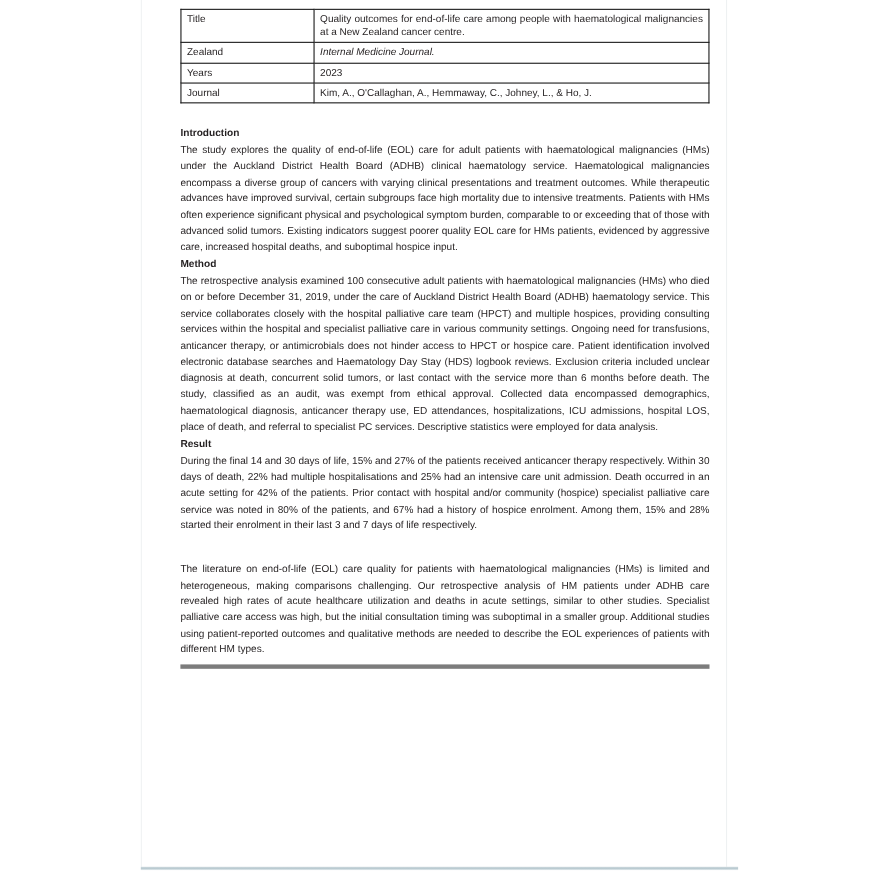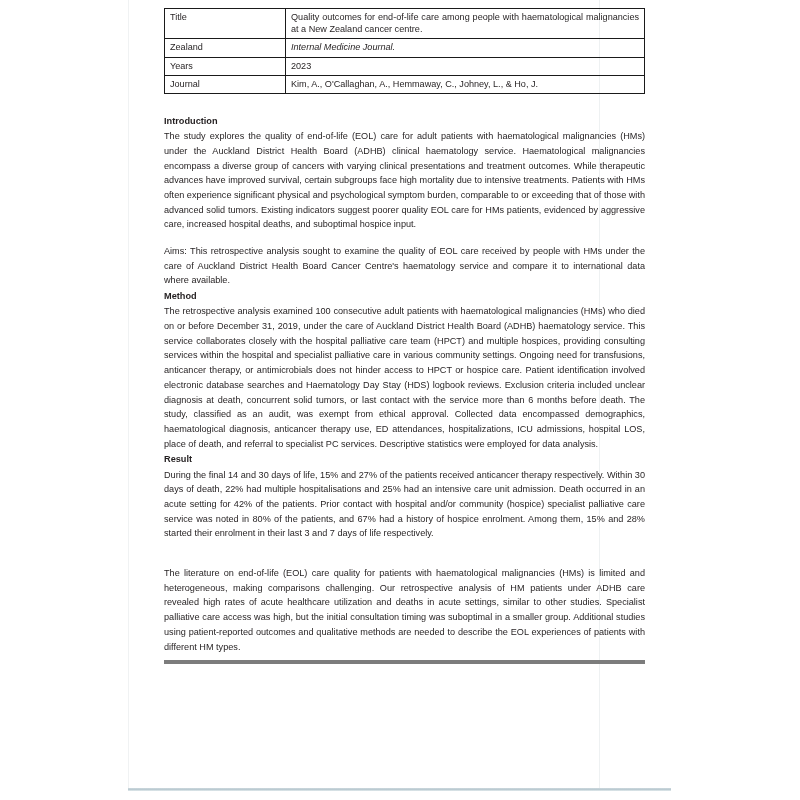--- a/index.html
+++ b/index.html
@@ -12,21 +12,21 @@
     background: #ffffff;
     font-family: "Liberation Sans", sans-serif;
     overflow: hidden;
   }
 
   
   #page-sheet {
     position: absolute;
     left: 128px;
     top: 0;
-    width: 472px;
+    width: 533px;
     height: 788px;
     background: #ffffff;
     border-left: 1px solid #f0f2f3;
     border-right: 1px solid #eef1f2;
     box-sizing: border-box;
   }
   #page-bottom-edge {
     position: absolute;
     left: 128px;
     top: 788px;
@@ -114,21 +114,20 @@
         <tr>
           <td class="meta-label">Journal</td>
           <td class="meta-value">Kim, A., O'Callaghan, A., Hemmaway, C., Johney, L., &amp; Ho, J.</td>
         </tr>
       </tbody>
     </table>
 
     <div class="section first">
       <div class="sec-heading">Introduction</div>
       <p class="sec-para">The study explores the quality of end-of-life (EOL) care for adult patients with haematological malignancies (HMs) under the Auckland District Health Board (ADHB) clinical haematology service. Haematological malignancies encompass a diverse group of cancers with varying clinical presentations and treatment outcomes. While therapeutic advances have improved survival, certain subgroups face high mortality due to intensive treatments. Patients with HMs often experience significant physical and psychological symptom burden, comparable to or exceeding that of those with advanced solid tumors. Existing indicators suggest poorer quality EOL care for HMs patients, evidenced by aggressive care, increased hospital deaths, and suboptimal hospice input.</p>
-      <p class="sec-para">Aims: This retrospective analysis sought to examine the quality of EOL care received by people with HMs under the care of Auckland District Health Board Cancer Centre's haematology service and compare it to international data where available.</p>
     </div>
 
     <div class="section">
       <div class="sec-heading">Method</div>
       <p class="sec-para">The retrospective analysis examined 100 consecutive adult patients with haematological malignancies (HMs) who died on or before December 31, 2019, under the care of Auckland District Health Board (ADHB) haematology service. This service collaborates closely with the hospital palliative care team (HPCT) and multiple hospices, providing consulting services within the hospital and specialist palliative care in various community settings. Ongoing need for transfusions, anticancer therapy, or antimicrobials does not hinder access to HPCT or hospice care. Patient identification involved electronic database searches and Haematology Day Stay (HDS) logbook reviews. Exclusion criteria included unclear diagnosis at death, concurrent solid tumors, or last contact with the service more than 6 months before death. The study, classified as an audit, was exempt from ethical approval. Collected data encompassed demographics, haematological diagnosis, anticancer therapy use, ED attendances, hospitalizations, ICU admissions, hospital LOS, place of death, and referral to specialist PC services. Descriptive statistics were employed for data analysis.</p>
     </div>
 
     <div class="section">
       <div class="sec-heading">Result</div>
       <p class="sec-para">During the final 14 and 30 days of life, 15% and 27% of the patients received anticancer therapy respectively. Within 30 days of death, 22% had multiple hospitalisations and 25% had an intensive care unit admission. Death occurred in an acute setting for 42% of the patients. Prior contact with hospital and/or community (hospice) specialist palliative care service was noted in 80% of the patients, and 67% had a history of hospice enrolment. Among them, 15% and 28% started their enrolment in their last 3 and 7 days of life respectively.</p>

